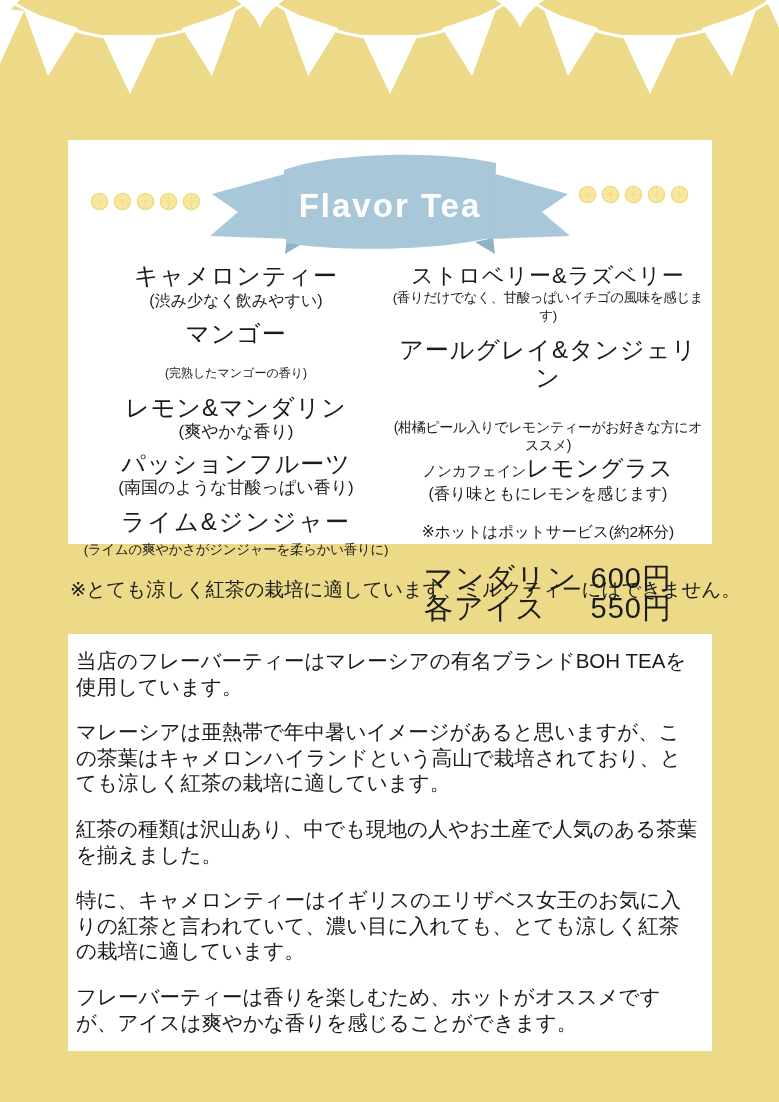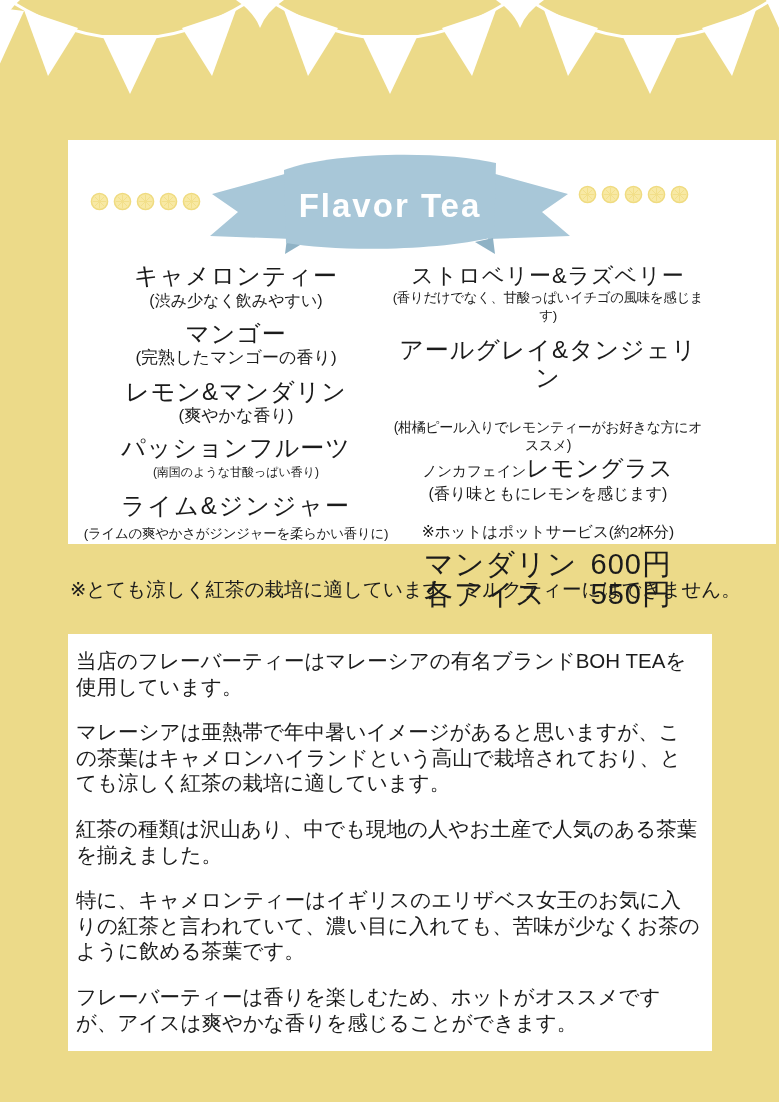--- a/index.html
+++ b/index.html
@@ -13,54 +13,54 @@
   html,body{margin:0;padding:0;}
   body{
     width:779px;height:1102px;position:relative;overflow:hidden;
     background:var(--bg);
     font-family:"Liberation Sans","DejaVu Sans",sans-serif;
     color:var(--text);
   }
   .bunting{position:absolute;left:0;top:0;}
   
   .card1{
-    position:absolute;left:68px;top:140px;width:708px;height:404px;
+    position:absolute;left:68px;top:140px;width:644px;height:404px;
     background:var(--card);
   }
   .ribbon-wrap{position:absolute;left:142px;top:8px;width:360px;height:112px;}
   .lemon-row{position:absolute;display:flex;gap:4px;}
   .lemon-row.left{left:22px;top:52px;}
   .lemon-row.right{left:510px;top:45px;}
   .lemon{width:19px;height:19px;}
   .col{position:absolute;text-align:center;}
   .col-left{left:8px;top:122px;width:320px;}
   .col-right{left:322px;top:122px;width:316px;}
   .item-name{font-size:24px;line-height:28px;letter-spacing:1px;font-weight:500;}
   .item-note{line-height:20px;}
   .col-left .i1 .item-note{font-size:16px;line-height:21px;}
   .col-left .i1{margin-bottom:9px;}
-  .col-left .i2 .item-note{font-size:17px;line-height:19px;}
+  .col-left .i2 .item-note{font-size:12px;line-height:19px;margin-top:16px;}
   .col-left .i2{margin-bottom:11px;}
   .col-left .i3 .item-note{font-size:17px;}
   .col-left .i3{margin-bottom:8px;}
-  .col-left .i4 .item-note{font-size:12px;}
+  .col-left .i4 .item-note{font-size:17px;}
   .col-left .i4{margin-bottom:10px;}
   .col-left .i5 .item-name{letter-spacing:2px;}
   .col-left .i5 .item-note{font-size:13.5px;line-height:18px;margin-top:5px;letter-spacing:-0.3px;}
   .col-right .i1 .item-name{font-size:22px;line-height:27px;}
   .col-right .i1 .item-note{font-size:13.5px;line-height:18px;letter-spacing:-0.4px;}
   .col-right .i1{margin-bottom:11px;}
   .col-right .i2 .item-note{font-size:14px;line-height:18px;margin-top:26px;letter-spacing:-0.4px;}
   .col-right .i2{margin-bottom:0;}
   .caffeine-line{display:flex;align-items:baseline;justify-content:center;gap:0;}
   .caffeine-prefix{font-size:14.5px;}
   .col-right .i3 .item-name{font-size:23px;}
   .col-right .i3 .item-note{font-size:16px;line-height:20px;margin-top:2px;}
   .col-right .i3{margin-bottom:18px;}
-  .service-note{font-size:15.5px;line-height:20px;margin-bottom:7px;}
+  .service-note{font-size:15.5px;line-height:20px;margin-bottom:21px;}
   .price-block{width:248px;margin:0 auto;}
   .price-row{display:flex;justify-content:space-between;font-size:29px;line-height:30px;font-weight:500;letter-spacing:1px;}
   
   .milk-note{position:absolute;left:70px;top:577px;font-size:19.5px;line-height:24px;}
   
   .card2{
     position:absolute;left:68px;top:634px;width:644px;height:417px;
     background:var(--card);
     padding:14px 8px 0 8px;
   }
@@ -260,15 +260,15 @@
     </div>
   </div>
 </div>
 
 <div class="milk-note">※とても涼しく紅茶の栽培に適しています、ミルクティーにはできません。</div>
 
 <div class="card2">
   <p>当店のフレーバーティーはマレーシアの有名ブランドBOH TEAを使用しています。</p>
   <p>マレーシアは亜熱帯で年中暑いイメージがあると思いますが、この茶葉はキャメロンハイランドという高山で栽培されており、とても涼しく紅茶の栽培に適しています。</p>
   <p>紅茶の種類は沢山あり、中でも現地の人やお土産で人気のある茶葉を揃えました。</p>
-  <p>特に、キャメロンティーはイギリスのエリザベス女王のお気に入りの紅茶と言われていて、濃い目に入れても、苦味が少なくお茶のように飲める茶葉です。</p>
+  <p>特に、キャメロンティーはイギリスのエリザベス女王のお気に入りの紅茶と言われていて、濃い目に入れても、とても涼しく紅茶の栽培に適しています。</p>
   <p>フレーバーティーは香りを楽しむため、ホットがオススメですが、アイスは爽やかな香りを感じることができます。</p>
 </div>
 
 </body></html>

